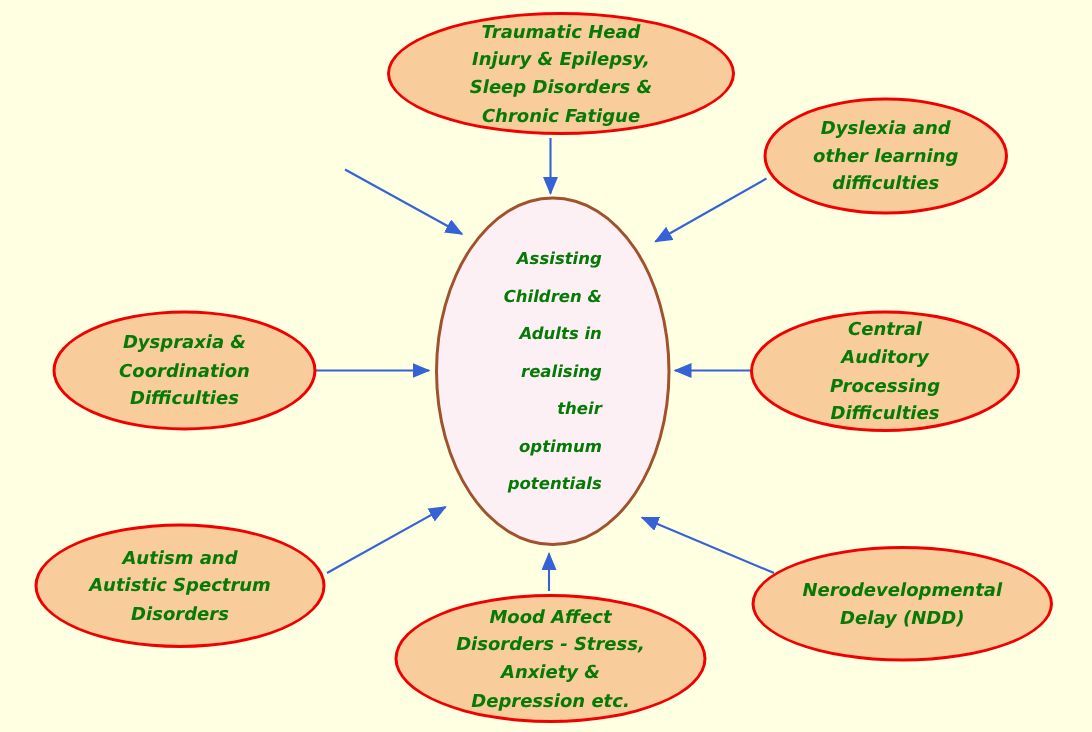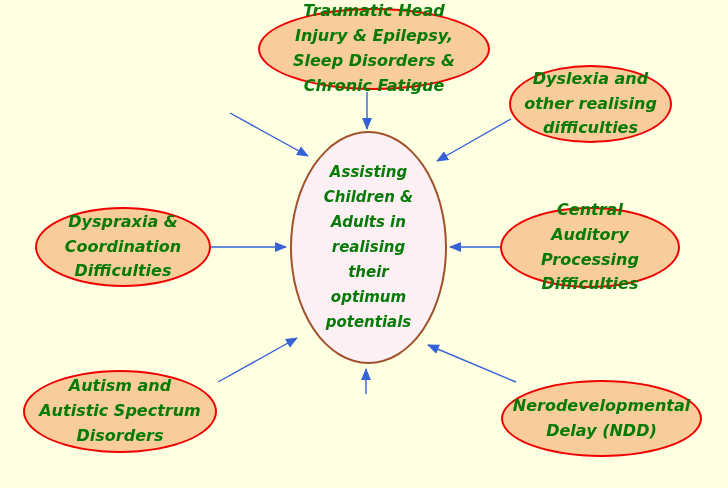--- a/index.html
+++ b/index.html
@@ -37,29 +37,30 @@
     border-radius: 50%;
     border: 2px solid var(--node-border);
     background: var(--node-fill);
     display: flex;
     align-items: center;
     justify-content: center;
     text-align: center;
     color: var(--text-green);
     font-weight: bold;
     font-style: italic;
-    font-size: 16px;
+    font-size: 12px;
     line-height: 1.55;
     white-space: pre-line;
   }
   .center-node {
     border-color: var(--center-border);
     background: var(--center-fill);
-    font-size: 15px;
+    font-size: 11px;
     line-height: 25px;
+    text-align: right;
   }
 </style>
 </head>
 <body>
 
 <div class="canvas">
 
   <svg class="arrows-layer" viewBox="0 0 728 488" xmlns="http://www.w3.org/2000/svg">
     <defs>
       <marker id="ah" markerUnits="userSpaceOnUse" markerWidth="13" markerHeight="11" refX="11" refY="5" orient="auto">
@@ -84,33 +85,37 @@
 optimum
 potentials</div>
 
   <div class="node" style="left:258px; top:8px; width:232px; height:82px;">Traumatic Head
 Injury &amp; Epilepsy,
 Sleep Disorders &amp;
 Chronic Fatigue</div>
 
 
   <div class="node" style="left:509px; top:65px; width:163px; height:78px;">Dyslexia and
-other realising
+other learning
 difficulties</div>
 
   <div class="node" style="left:35px; top:207px; width:176px; height:80px;">Dyspraxia &amp;
 Coordination
 Difficulties</div>
 
   <div class="node" style="left:500px; top:207px; width:180px; height:81px;">Central
 Auditory
 Processing
 Difficulties</div>
 
-  <div class="node" style="left:23px; top:370px; width:194px; height:83px;">Autism and
+  <div class="node" style="left:23px; top:349px; width:194px; height:83px;">Autism and
 Autistic Spectrum
 Disorders</div>
 
+  <div class="node" style="left:263px; top:396px; width:208px; height:86px;">Mood Affect
+Disorders - Stress,
+Anxiety &amp;
+Depression etc.</div>
 
-  <div class="node" style="left:501px; top:380px; width:201px; height:77px;">Nerodevelopmental
+  <div class="node" style="left:501px; top:364px; width:201px; height:77px;">Nerodevelopmental
 Delay (NDD)</div>
 
 </div>
 
 </body></html>

